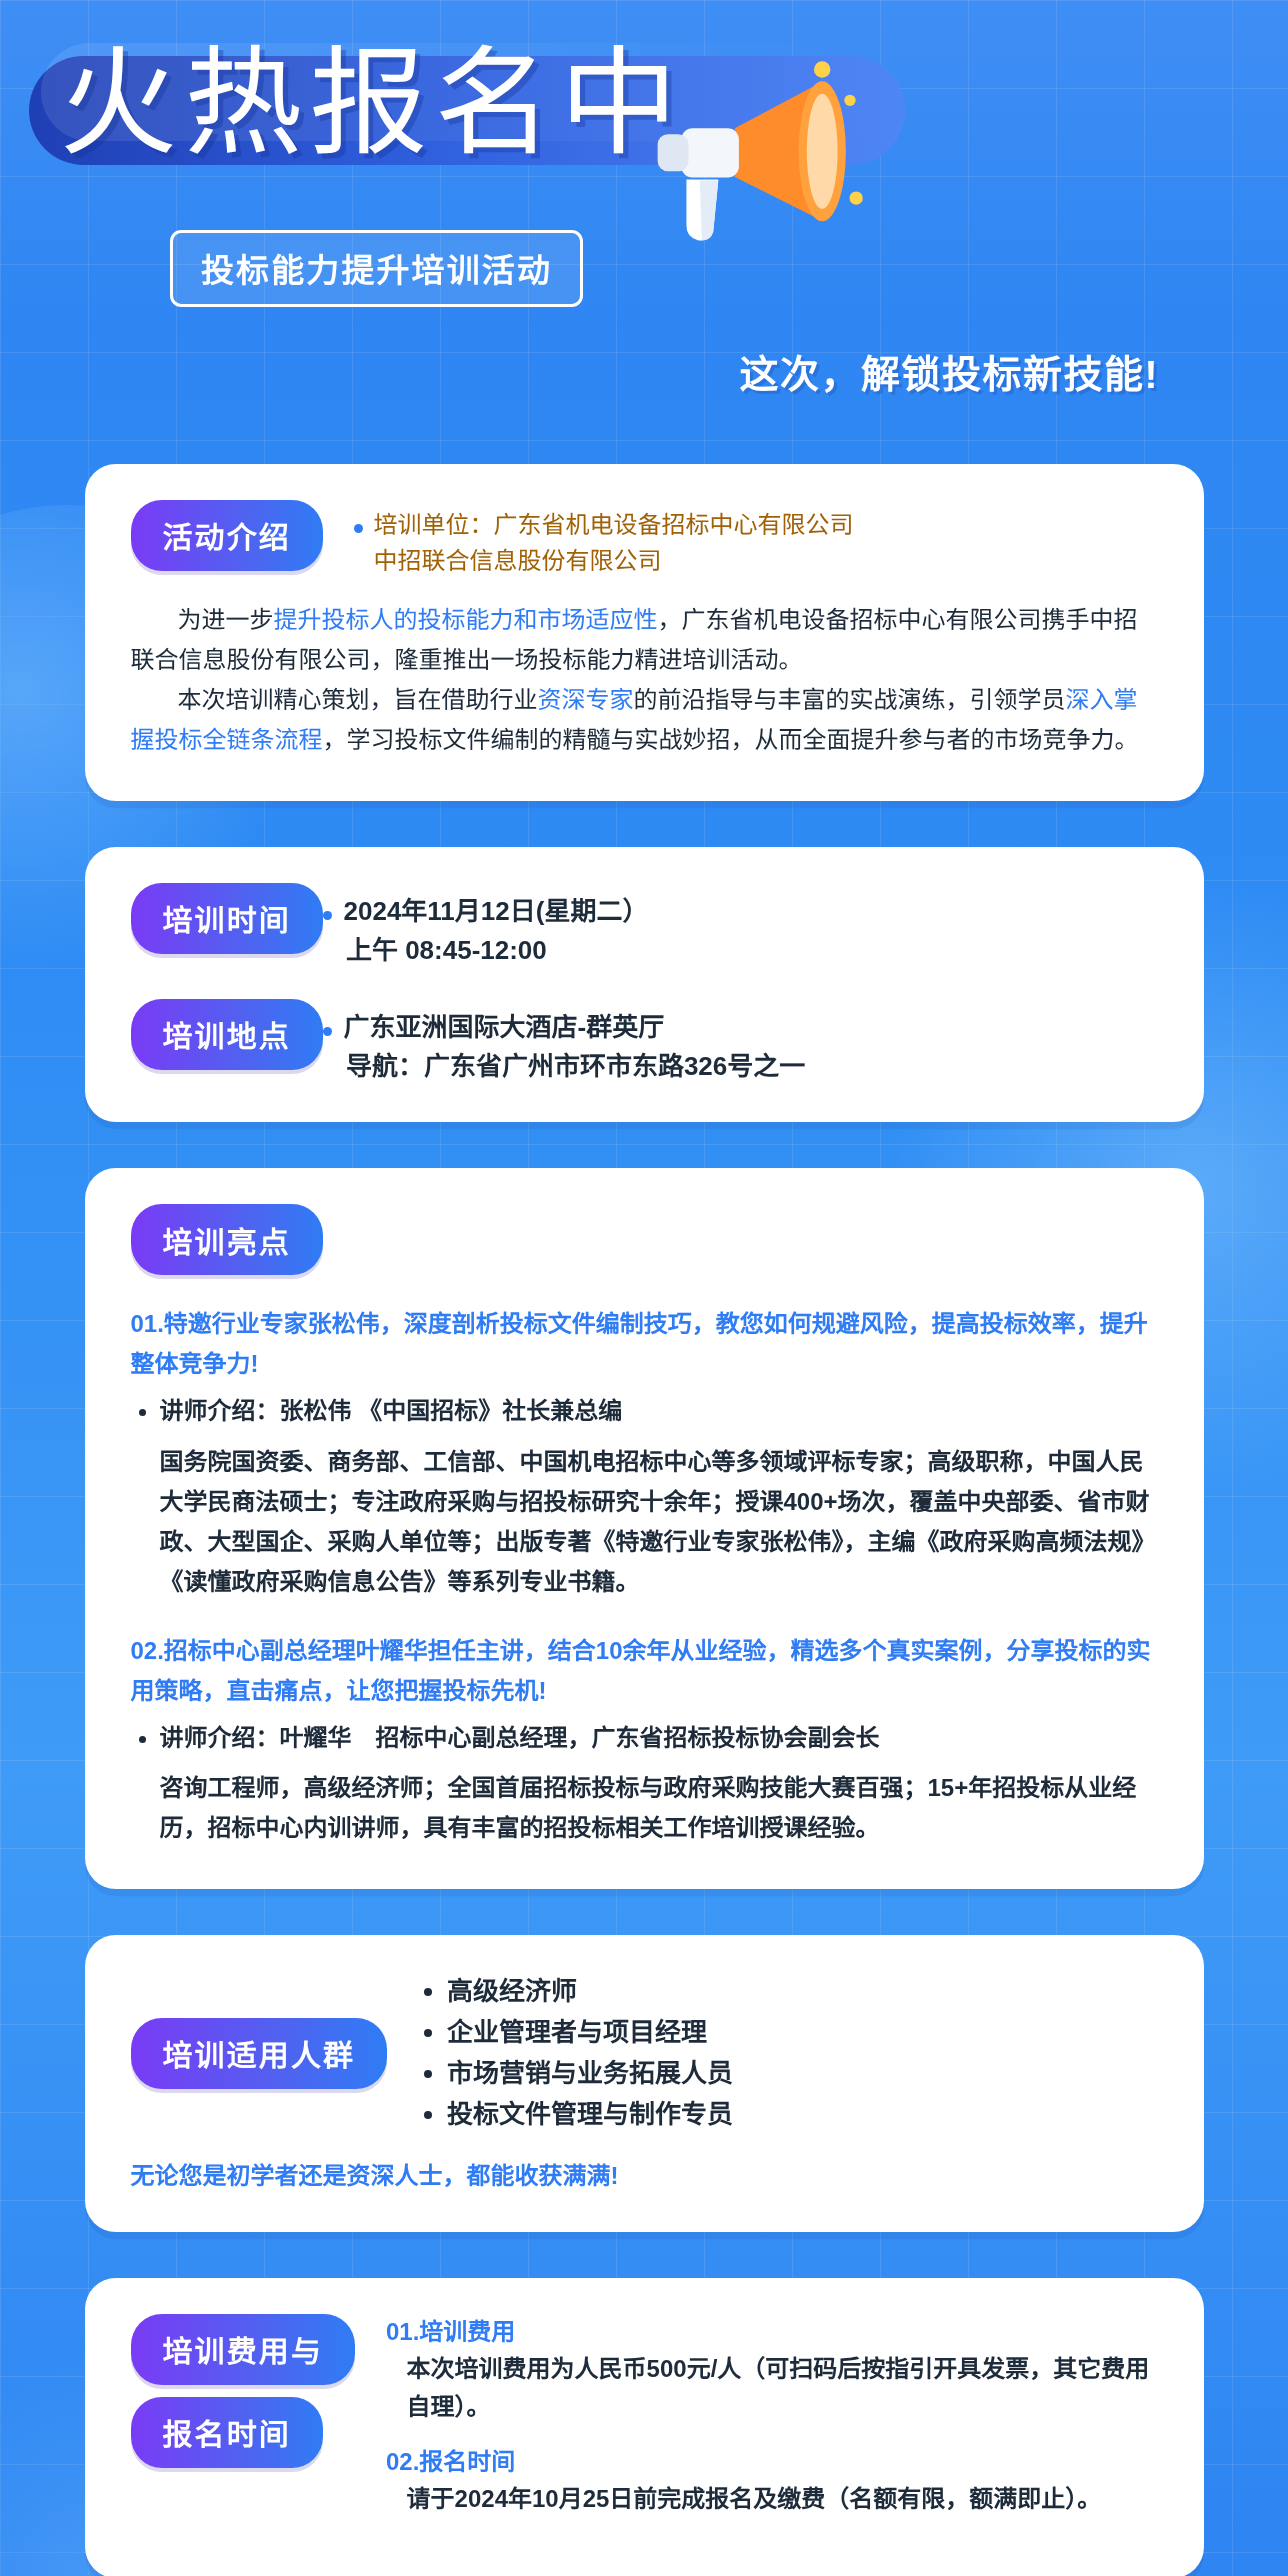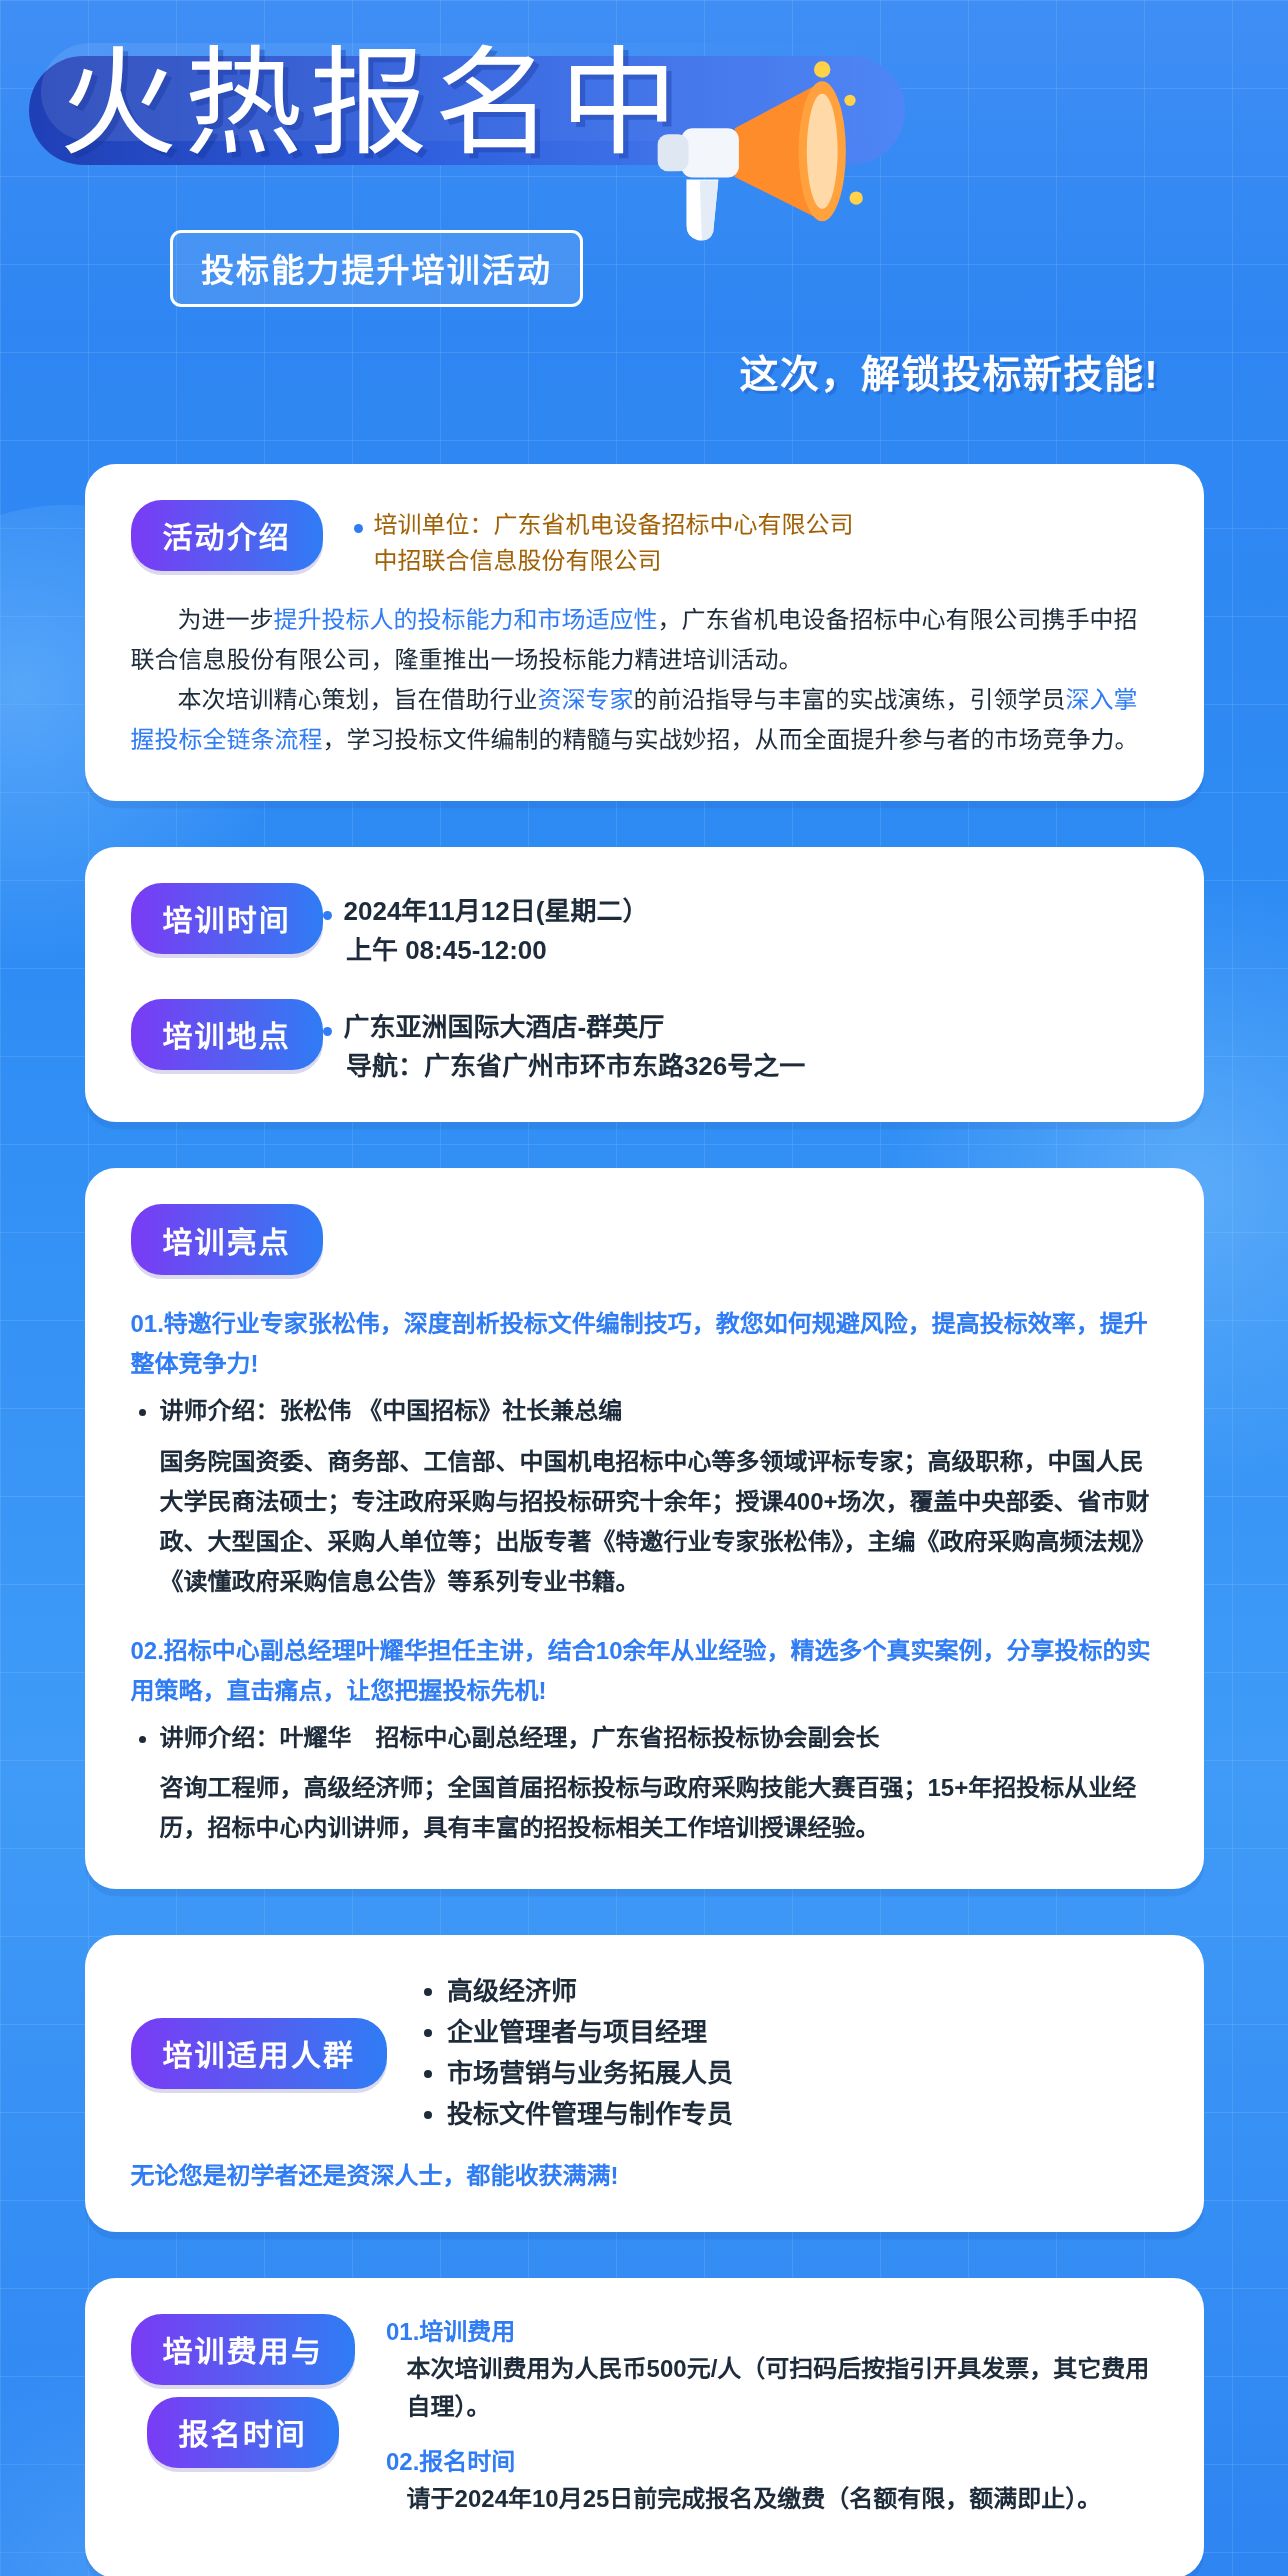--- a/index.html
+++ b/index.html
@@ -156,21 +156,21 @@
   .lecturer-detail { color: #1d2b3a; font-size: 24px; line-height: 40px; font-weight: bold; padding-left: 29px; }
 
   
   .aud-row { display: flex; align-items: center; gap: 36px; }
   .aud-list { padding-left: 24px; }
   .aud-list li { color: #1d2b3a; font-size: 26px; line-height: 41px; font-weight: bold; }
   .aud-note { color: #2f7cf5; font-size: 24px; font-weight: bold; margin-top: 20.6px; }
 
   
   .fee-row { display: flex; align-items: flex-start; gap: 31px; }
-  .pill-two { display: flex; flex-direction: column; gap: 12.4px; align-items: center; }
+  .pill-two { display: flex; flex-direction: column; gap: 12.4px; align-items: flex-start; }
   .fee-body { flex: 1; }
   .fee-label { color: #2f7cf5; font-size: 24px; font-weight: bold; line-height: 36px; }
   .fee-text { color: #1d2b3a; font-size: 24px; line-height: 38px; font-weight: bold; padding-left: 20.6px; }
   .fee-block { margin-bottom: 18.5px; }
 </style>
 </head>
 <body>
 
 <div class="poster">
   <div class="grid-lines"></div>

